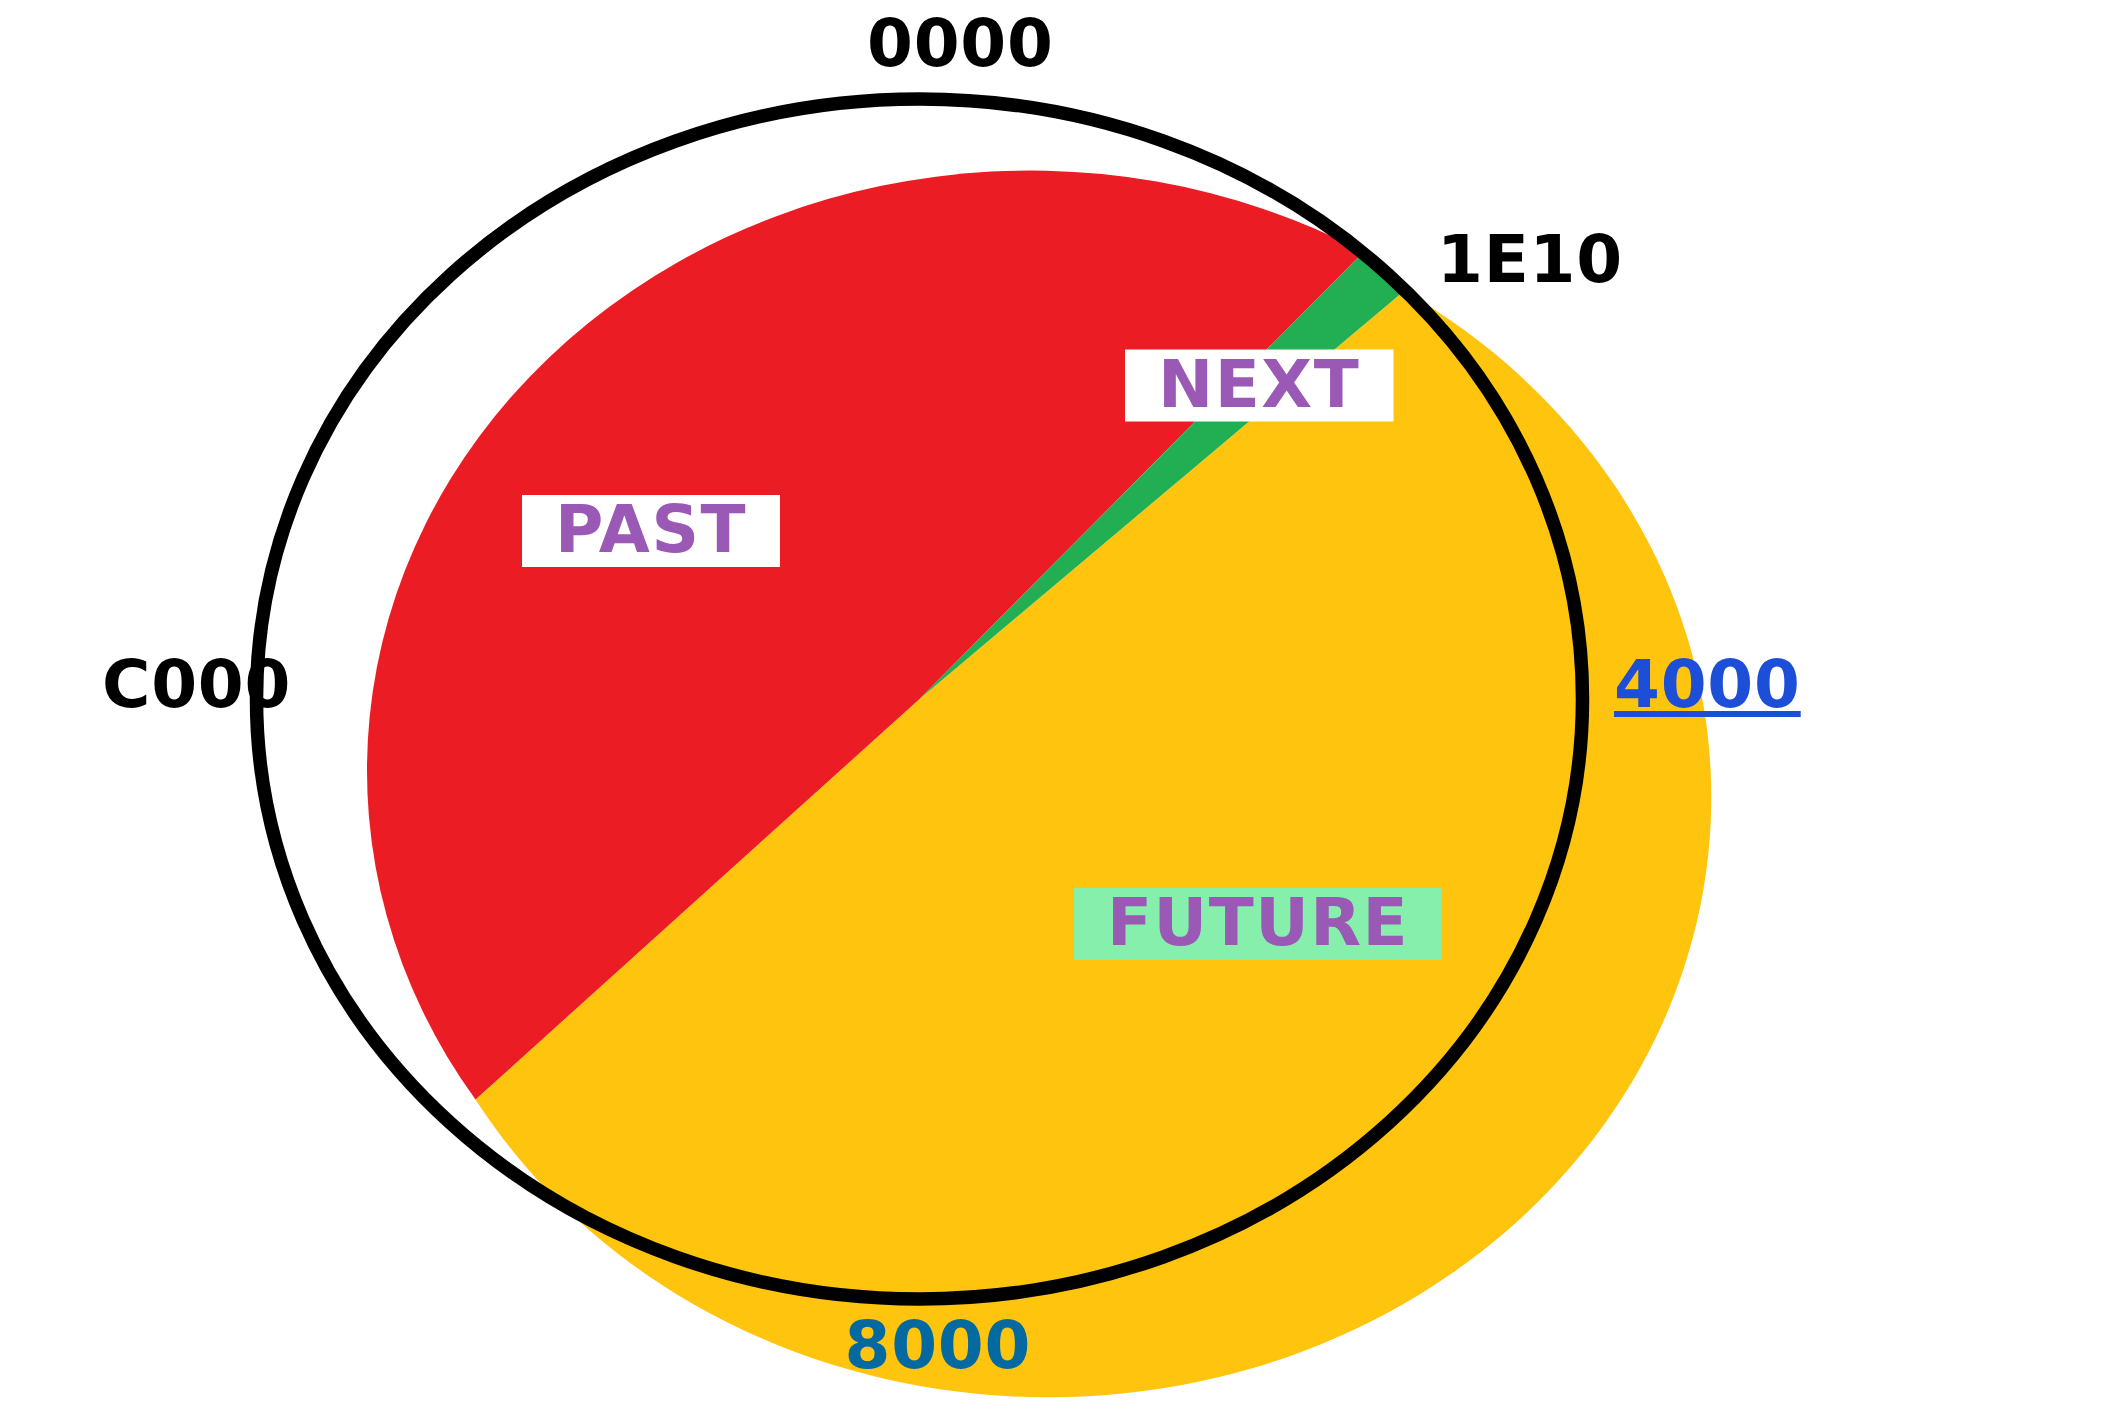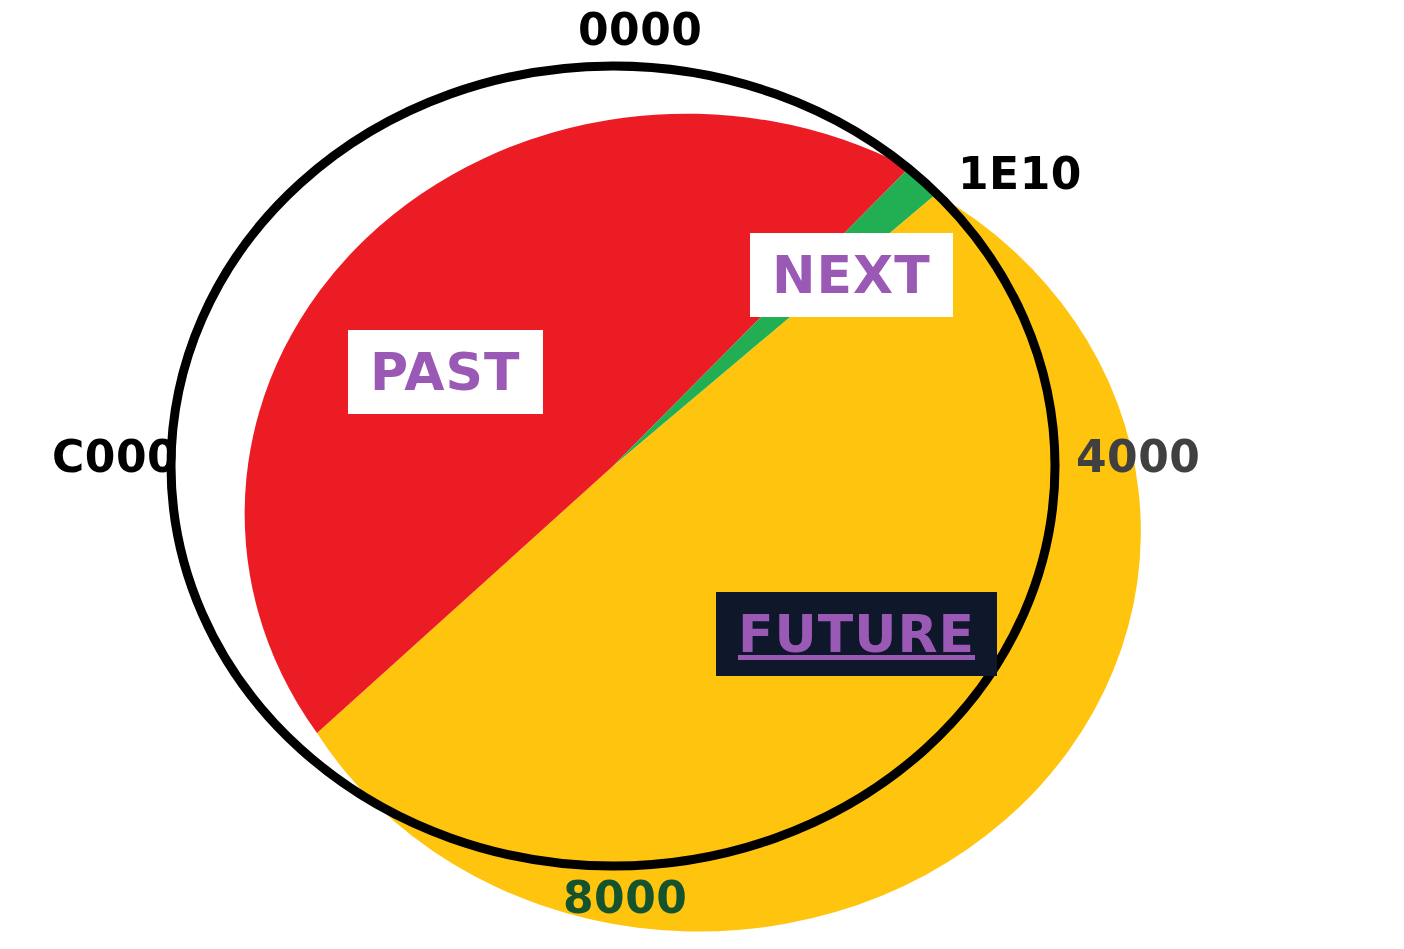--- a/index.html
+++ b/index.html
@@ -29,35 +29,35 @@
     font-size: 44px;
     color: #000000;
     white-space: nowrap;
     letter-spacing: 0.5px;
     line-height: 1;
   }
   .region-label {
     position: absolute;
     font-family: "DejaVu Sans", sans-serif;
     font-weight: bold;
-    font-size: 52px;
+    font-size: 44px;
     color: #9B59B6;
     background: #ffffff;
     white-space: nowrap;
     line-height: 1;
-    padding: 16px 22px;
+    padding: 2px 22px;
     letter-spacing: 1px;
   }
   
   #label-0000 { left: 578px; top: 8px; }
   #label-1E00 { left: 905px; top: 104px; }
   #label-1E10 { left: 958px; top: 152px; text-align: center; }
   #label-4000 { left: 1076px; top: 435px; }
   #label-8000 { left: 563px; top: 876px; }
-  #label-C000 { left: 52px; top: 435px; text-align: right; }
+  #label-C000 { left: 68px; top: 435px; text-align: right; }
 
   #label-past   { left: 348px; top: 294px; }
   #label-next   { left: 750px; top: 233px; }
   #label-future { left: 716px; top: 592px; }
 </style>
 </head>
 <body style="background: rgb(255, 255, 255);">
 
 <div id="wheel-figure">
 
@@ -80,26 +80,26 @@
 
     <ellipse id="wheel-outline" cx="613" cy="466" rx="442" ry="400" fill="none" stroke="#000000" stroke-width="9"></ellipse>
   </svg>
 
   
   <div class="axis-label" id="label-0000" style="color: rgb(0, 0, 0);">0000</div>
 
 
   <div class="axis-label" id="label-1E10" style="color: rgb(0, 0, 0);">1E10</div>
 
-  <div class="axis-label" id="label-4000" style="color: #404040;">4000</div>
+  <div class="axis-label" id="label-4000" style="color: #1d4ed8; text-decoration: underline;">4000</div>
 
-  <div class="axis-label" id="label-8000" style="color: #14532d;">8000</div>
+  <div class="axis-label" id="label-8000" style="color: #0369a1;">8000</div>
 
   <div class="axis-label" id="label-C000" style="color: rgb(0, 0, 0);">C000</div>
 
   
   <div class="region-label" id="label-past" style="color: rgb(155, 89, 182); background: rgb(255, 255, 255); margin-top: 36px;">PAST</div>
 
   <div class="region-label" id="label-next" style="color: rgb(155, 89, 182); background: rgb(255, 255, 255);">NEXT</div>
 
-  <div class="region-label" id="label-future" style="color: rgb(155, 89, 182); background: #0f172a; text-decoration: underline;">FUTURE</div>
+  <div class="region-label" id="label-future" style="color: rgb(155, 89, 182); background: #86efac;">FUTURE</div>
 
 </div>
 
 </body></html>

